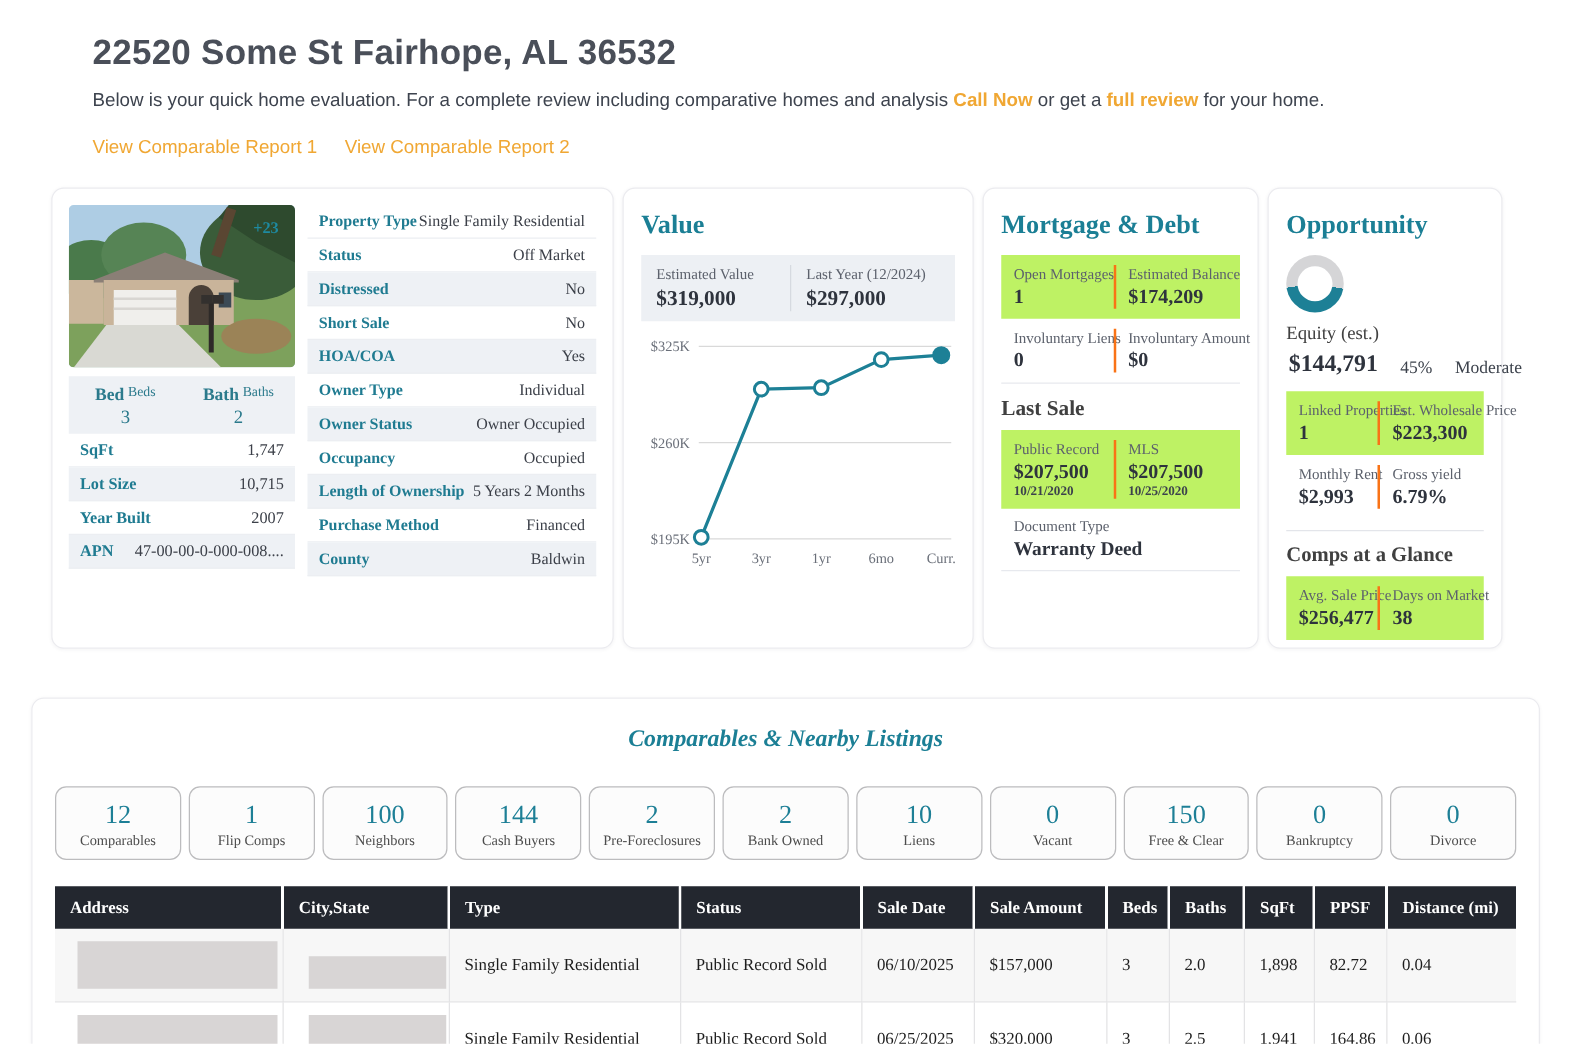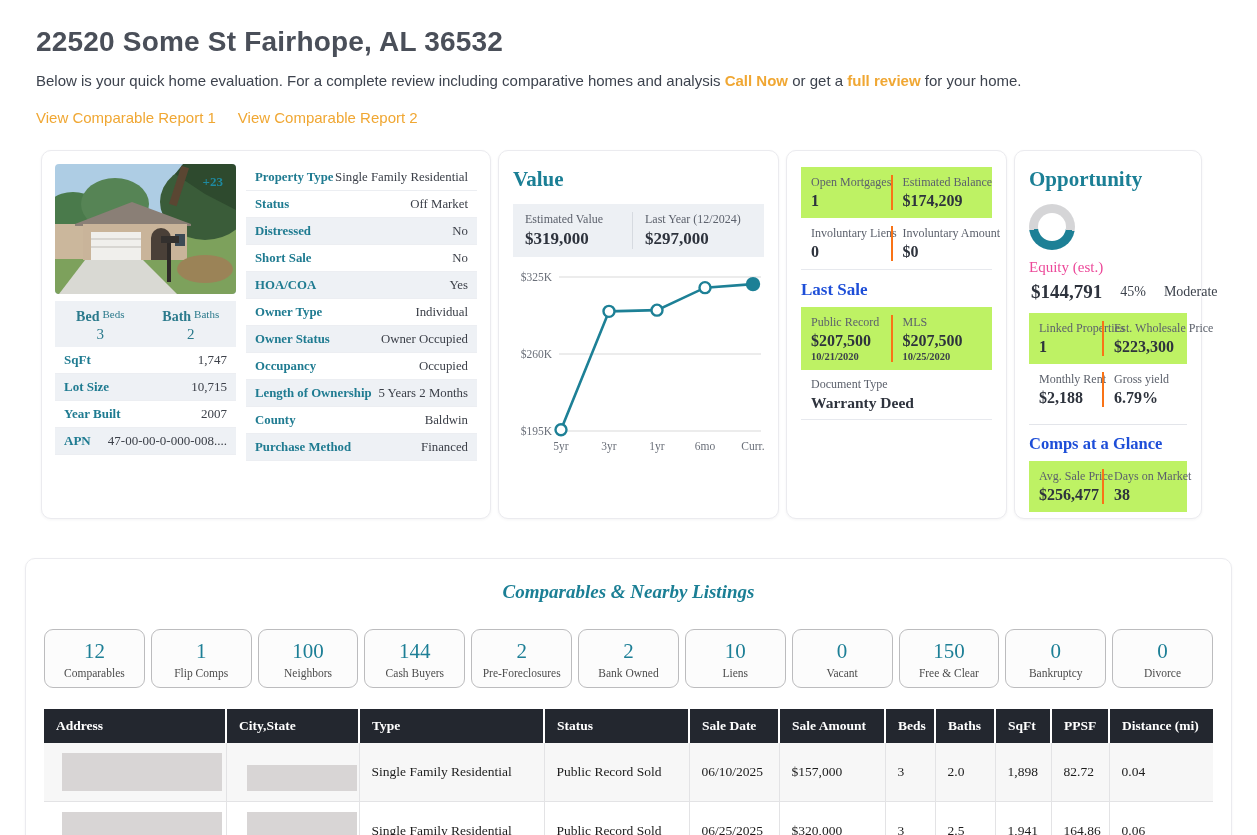--- a/index.html
+++ b/index.html
@@ -2,21 +2,21 @@
 <html><head>
 <meta charset="utf-8">
 <style>
   html,body{margin:0;padding:0;}
   body{
     width:1257px;height:835px;overflow:hidden;background:#fff;
     font-family:"Liberation Sans",sans-serif;color:#3d434e;
     -webkit-font-smoothing:antialiased;
   }
   
-  .page-header{padding:26px 40px 0 36px;}
+  .page-header{padding:26px 40px 0 74px;}
   .page-title{font-size:28px;font-weight:700;color:#4a4f59;margin:0 0 14px 0;letter-spacing:.2px;}
   .page-sub{font-size:15px;color:#3d434e;margin:0;}
   .accent-link{color:#f0a733;font-weight:700;text-decoration:none;cursor:pointer;}
   .report-links{margin-top:20px;font-size:15px;display:flex;gap:22px;}
   .report-links a{color:#f0a733;text-decoration:none;cursor:pointer;}
   
   .cards-row{display:flex;gap:7px;margin:24px 25px 0 25px;padding-left:16px;}
   .card{
     background:#fff;border:1px solid #ebebef;border-radius:10px;
     box-shadow:0 1px 3px rgba(40,40,60,.05);height:369px;box-sizing:border-box;
@@ -53,29 +53,29 @@
   .tick{font-family:"Liberation Serif",serif;font-size:11.5px;fill:#6a6f79;}
   
   .mort-card{width:221px;padding:16px 14px;box-sizing:border-box;}
   .stat-row{display:flex;padding:8px 10px;}
   .stat-row.gray{background:#bef264;justify-content:center;}
   .stat-row.bordered{border-bottom:1px solid #e7e9ee;}
   .st-col{flex:1;min-width:0;}
   .st-col + .st-col{border-left:2px solid #f97316;padding-left:10px;}
   .st-label{font-size:12px;color:#5c616c;white-space:nowrap;}
   .st-value{font-size:16px;font-weight:700;color:#2e333d;margin-top:2px;}
-  .sub-title{font-size:17px;font-weight:700;color:#1d4ed8;margin:10px 0 7px 0;}
+  .sub-title{font-size:17px;font-weight:700;color:#404040;margin:10px 0 7px 0;}
   .doc-row{border-bottom:1px solid #e7e9ee;padding:7px 10px;}
   .doc-row .st-value{font-size:15.5px;}
   
   .opp-card{width:188px;padding:16px 14px;box-sizing:border-box;}
   .donut{width:46px;height:46px;border-radius:50%;position:relative;margin:12px 0 9px 0;}
   .donut::after{content:"";position:absolute;inset:9px;background:#fff;border-radius:50%;}
-  .equity-label{font-size:15px;color:#ec4899;margin-bottom:5px;}
-  .equity-row{display:flex;align-items:center;margin:0 0 10px 2px;}
+  .equity-label{font-size:15px;color:#404040;margin-bottom:5px;}
+  .equity-row{display:flex;align-items:flex-end;margin:0 0 10px 2px;}
   .eq-amount{font-size:19px;font-weight:700;color:#2e333d;}
   .eq-pct,.eq-grade{font-size:14px;color:#3c424c;}
   .eq-sep{width:1px;background:#c9cdd4;height:15px;margin:0 9px;align-self:center;}
   .comps-split{border-top:1px solid #e3e5ea;margin-top:9px;}
   .opp-card .sub-title{font-size:16.5px;margin:9px 0 7px 0;}
   
   .comps-section{margin:39px 25px 0 25px;border:1px solid #ebebef;border-radius:10px;
                  box-shadow:0 1px 3px rgba(40,40,60,.05);padding:22px 18px;height:400px;
                  font-family:"Liberation Serif",serif;}
   .section-title{text-align:center;font-size:19px;font-weight:700;color:#1b7f95;margin:0 0 26px 0;font-style:italic;}
@@ -207,26 +207,26 @@
         </div>
         <div class="prow">
           <span class="plabel">Occupancy</span>
           <span class="pval">Occupied</span>
         </div>
         <div class="prow">
           <span class="plabel">Length of Ownership</span>
           <span class="pval">5 Years 2 Months</span>
         </div>
         <div class="prow">
+          <span class="plabel">Purchase Method</span>
+          <span class="pval">Financed</span>
+        </div>
+        <div class="prow">
           <span class="plabel">County</span>
           <span class="pval">Baldwin</span>
-        </div>
-        <div class="prow">
-          <span class="plabel">Purchase Method</span>
-          <span class="pval">Financed</span>
         </div>
       </div>
   </div>
 
   <div class="card value-card">
     <h2 class="card-title">Value</h2>
     <div class="gray-banner">
       <div class="gb-col">
         <div class="gb-label">Estimated Value</div>
         <div class="gb-value">$319,000</div>
@@ -253,20 +253,21 @@
           <text x="48" y="185" text-anchor="middle" class="tick">5yr</text>
           <text x="96" y="185" text-anchor="middle" class="tick">3yr</text>
           <text x="144" y="185" text-anchor="middle" class="tick">1yr</text>
           <text x="192" y="185" text-anchor="middle" class="tick">6mo</text>
           <text x="240" y="185" text-anchor="middle" class="tick">Curr.</text>
         </svg>
     </div>
   </div>
 
   <div class="card mort-card">
+    <h2 class="card-title">Mortgage &amp; Debt</h2>
     <div class="stat-row gray">
       <div class="st-col">
         <div class="st-label">Open Mortgages</div>
         <div class="st-value">1</div>
       </div>
       <div class="st-col">
         <div class="st-label">Estimated Balance</div>
         <div class="st-value">$174,209</div>
       </div>
     </div>
@@ -316,21 +317,21 @@
         <div class="st-value">1</div>
       </div>
       <div class="st-col">
         <div class="st-label">Est. Wholesale Price</div>
         <div class="st-value">$223,300</div>
       </div>
     </div>
     <div class="stat-row">
       <div class="st-col">
         <div class="st-label">Monthly Rent</div>
-        <div class="st-value">$2,188</div>
+        <div class="st-value">$2,993</div>
       </div>
       <div class="st-col">
         <div class="st-label">Gross yield</div>
         <div class="st-value">6.79%</div>
       </div>
     </div>
     <div class="comps-split"></div>
     <h3 class="sub-title">Comps at a Glance</h3>
     <div class="stat-row gray">
       <div class="st-col">

